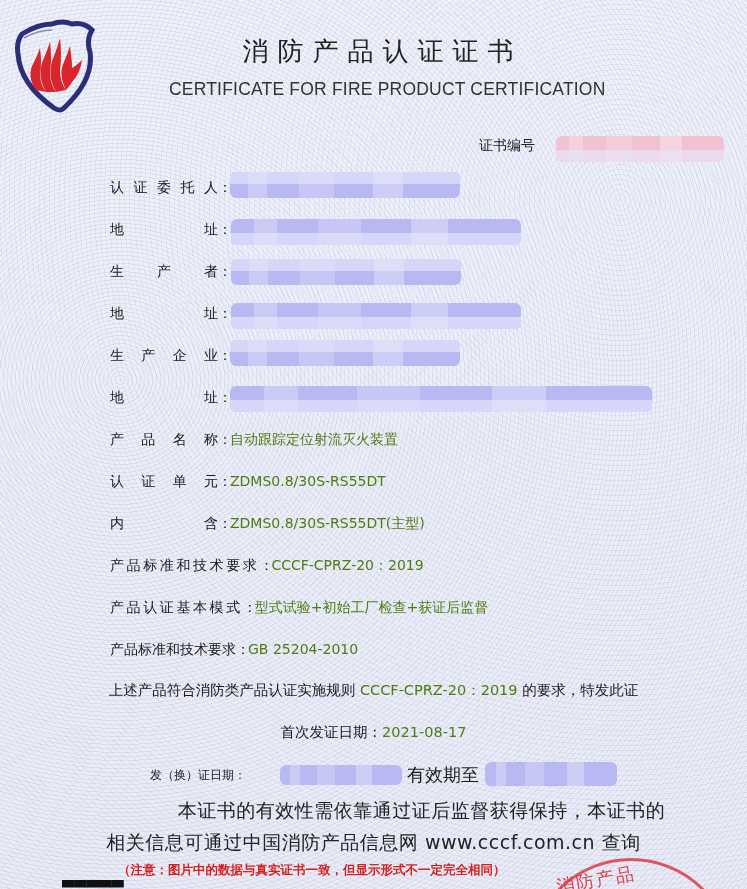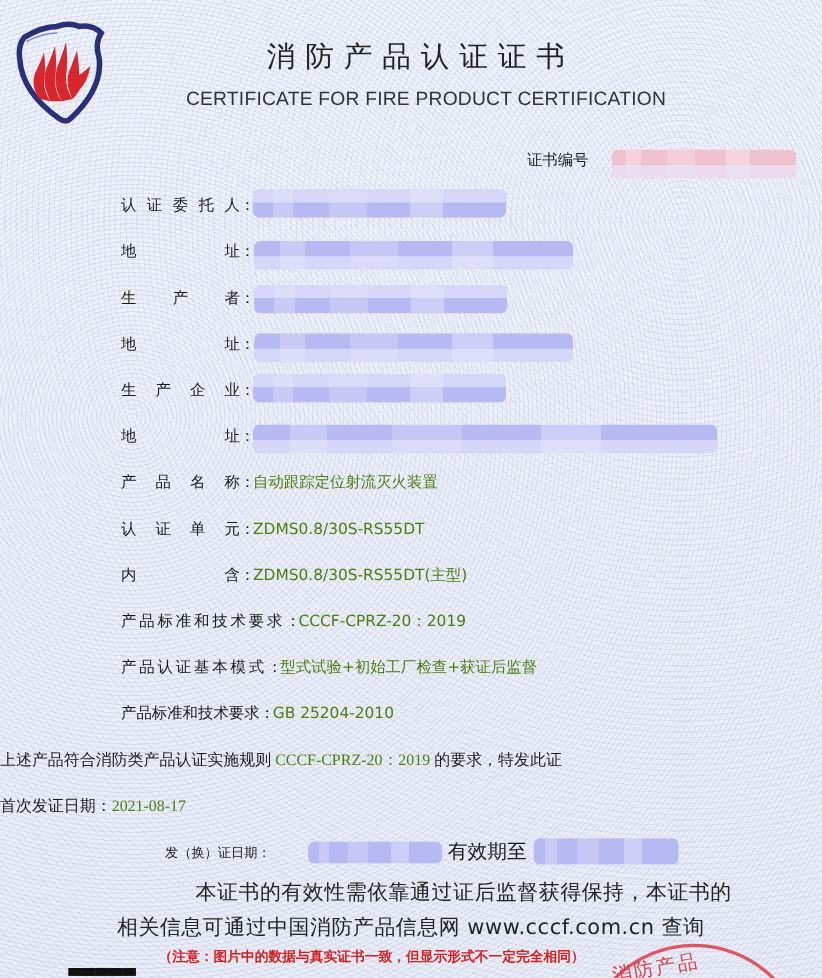--- a/index.html
+++ b/index.html
@@ -32,23 +32,23 @@
   }
   .blur.blue { background-color: #b8b9f2; }
   .blur.pink { background-color: #f0c2cf; }
   .blur .lower { position:absolute; left:0; right:0; bottom:0; height:45%; background: rgba(230,230,250,0.65); border-radius: 0 0 6px 6px; }
   .row { position: absolute; left: 110px; font-size: 14px; height: 20px; line-height: 20px; white-space: nowrap; }
   .label { display: inline-block; color: #1a1a1a; }
   .val { color: #4d7c0f; }
   .lbl-spread { display: inline-flex; justify-content: space-between; width: 108px; }
   .lbl-spread span { display: inline-block; }
   .colon { display: inline-block; width: 12px; text-align: center; }
-  .center-line { position: absolute; left: 0; width: 747px; font-size: 14.5px; white-space: nowrap; font-family: Liberation Serif, serif; }
+  .center-line { position: absolute; left: 0; width: 747px; text-align: center; font-size: 14.5px; white-space: nowrap; }
   .notice { position: absolute; left: 0; width: 747px; text-align: center; font-size: 19px; color: #222; white-space: nowrap; letter-spacing: 0.5px; }
-  .disclaimer { position: absolute; left: 118px; top: 862px; font-size: 12.5px; color: #d62020; font-weight: bold; white-space: nowrap; margin-left: 26px; }
+  .disclaimer { position: absolute; left: 118px; top: 862px; font-size: 12.5px; color: #d62020; font-weight: bold; white-space: nowrap; }
   .stamp {
     position: absolute; left: 528px; top: 858px; width: 200px; height: 200px;
     border: 3px solid rgba(220,60,70,0.85); border-radius: 50%;
   }
   .stamp-text { position: absolute; left: 556px; top: 868px; font-size: 18px; color: rgba(215,50,60,0.9); letter-spacing: 2px; transform: rotate(-10deg); }
   .cut-text { position: absolute; left: 62px; top: 880px; font-size: 16px; font-weight: bold; color: #111; height: 9px; overflow: hidden; line-height: 16px; }
 </style>
 </head>
 <body>
 

